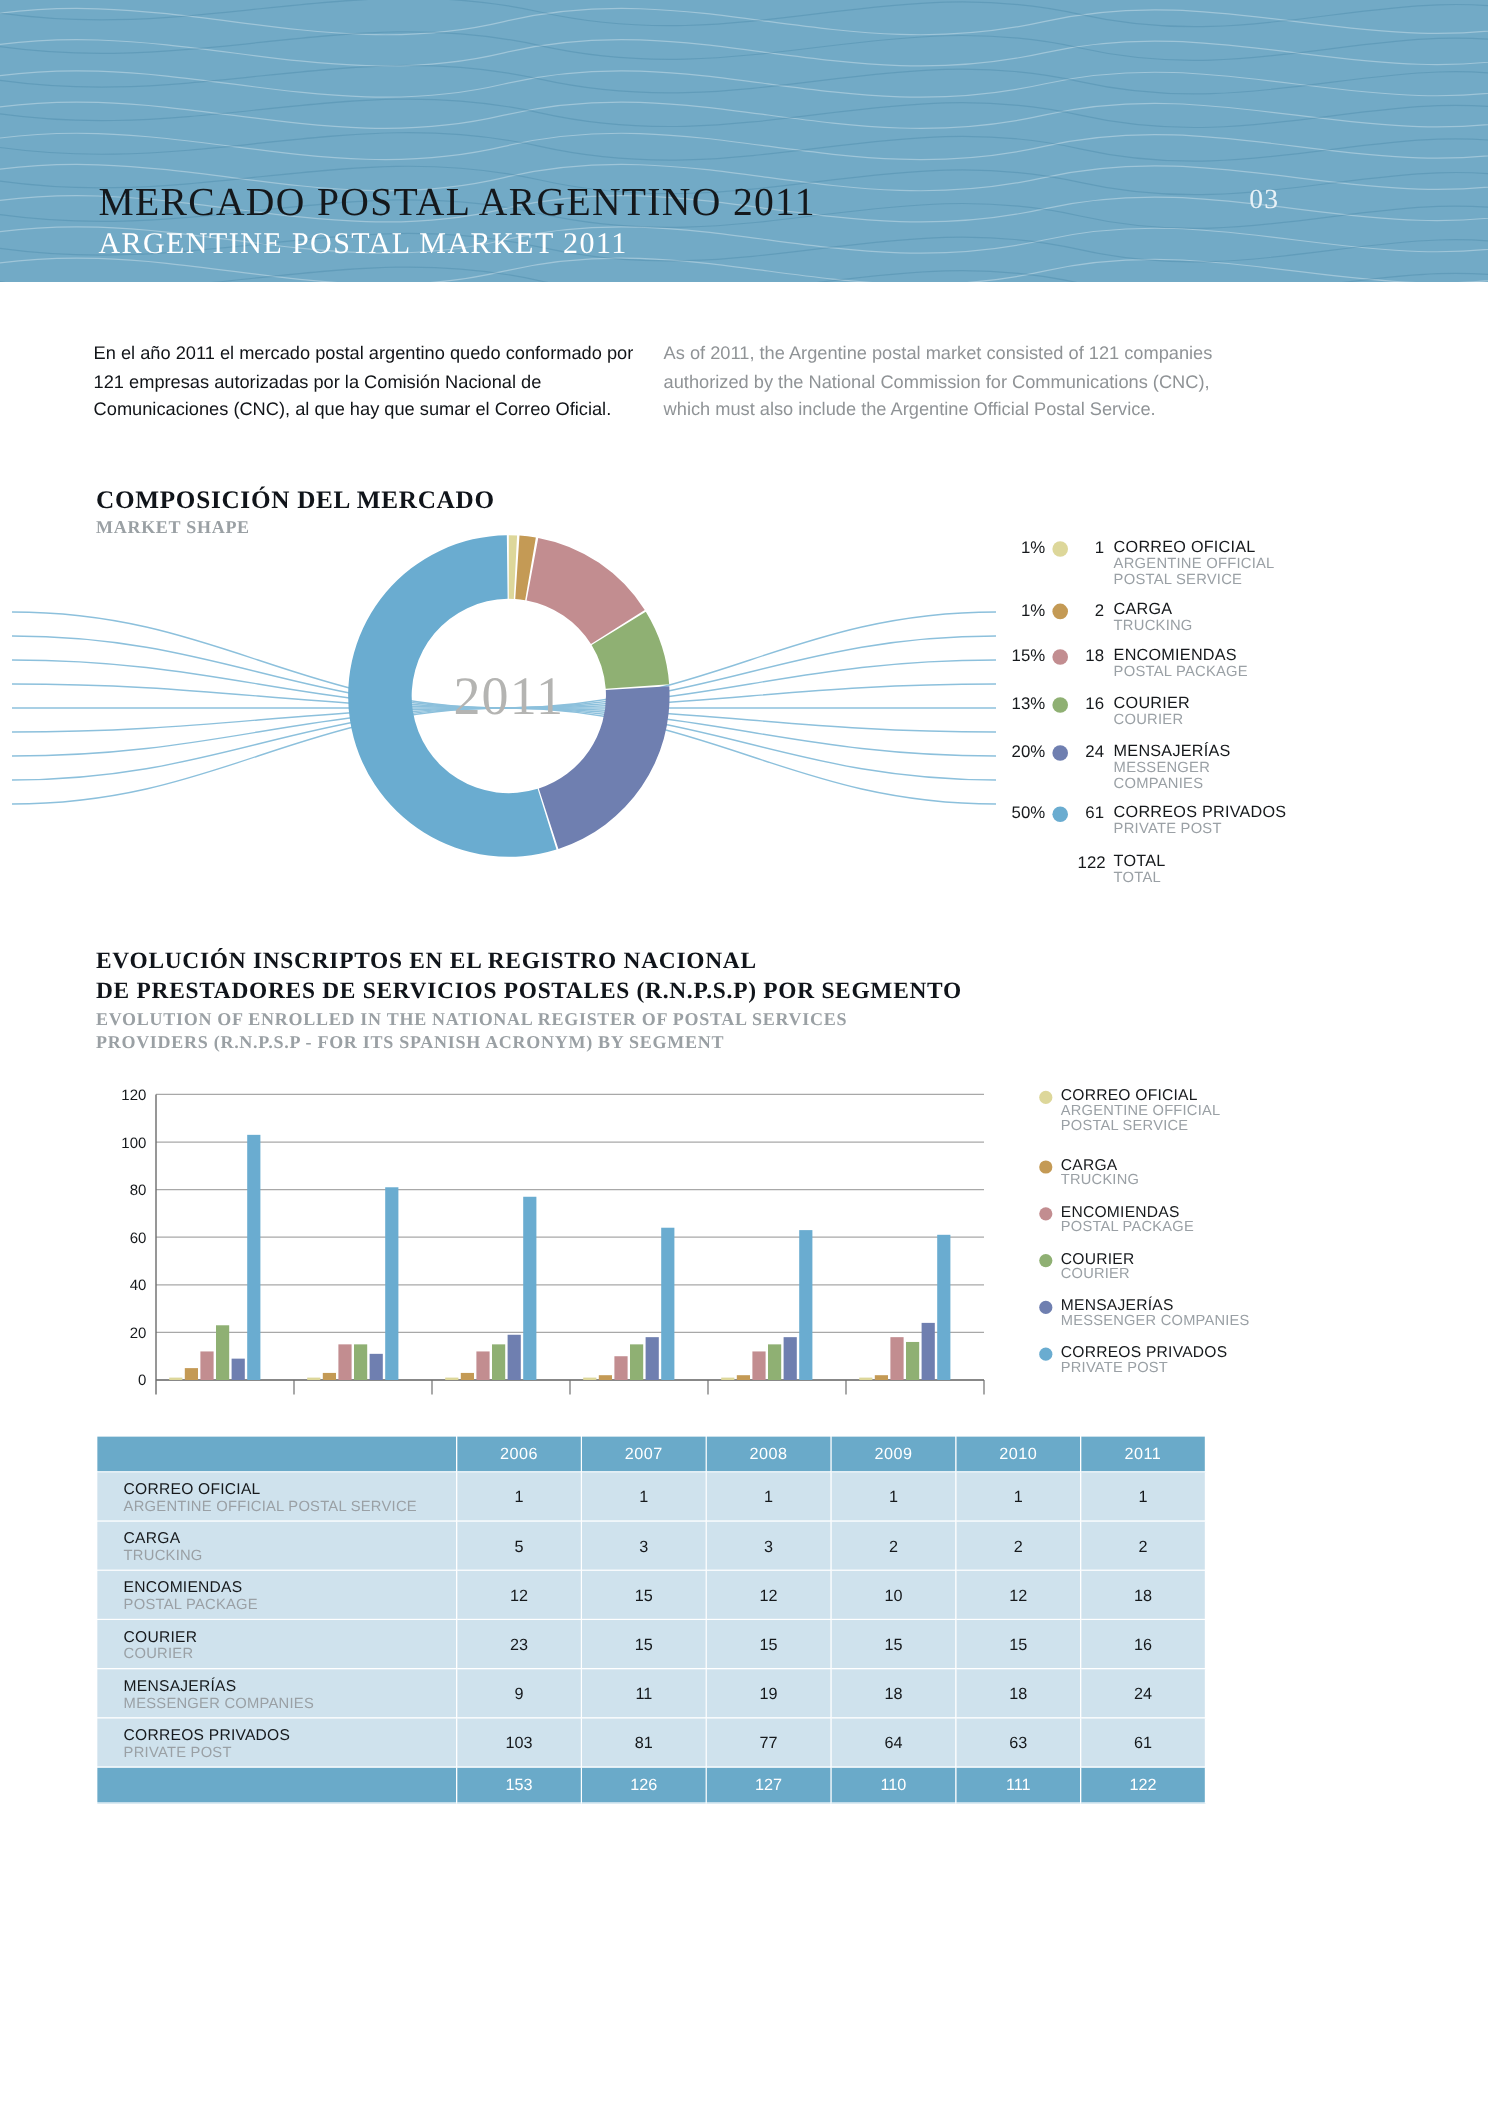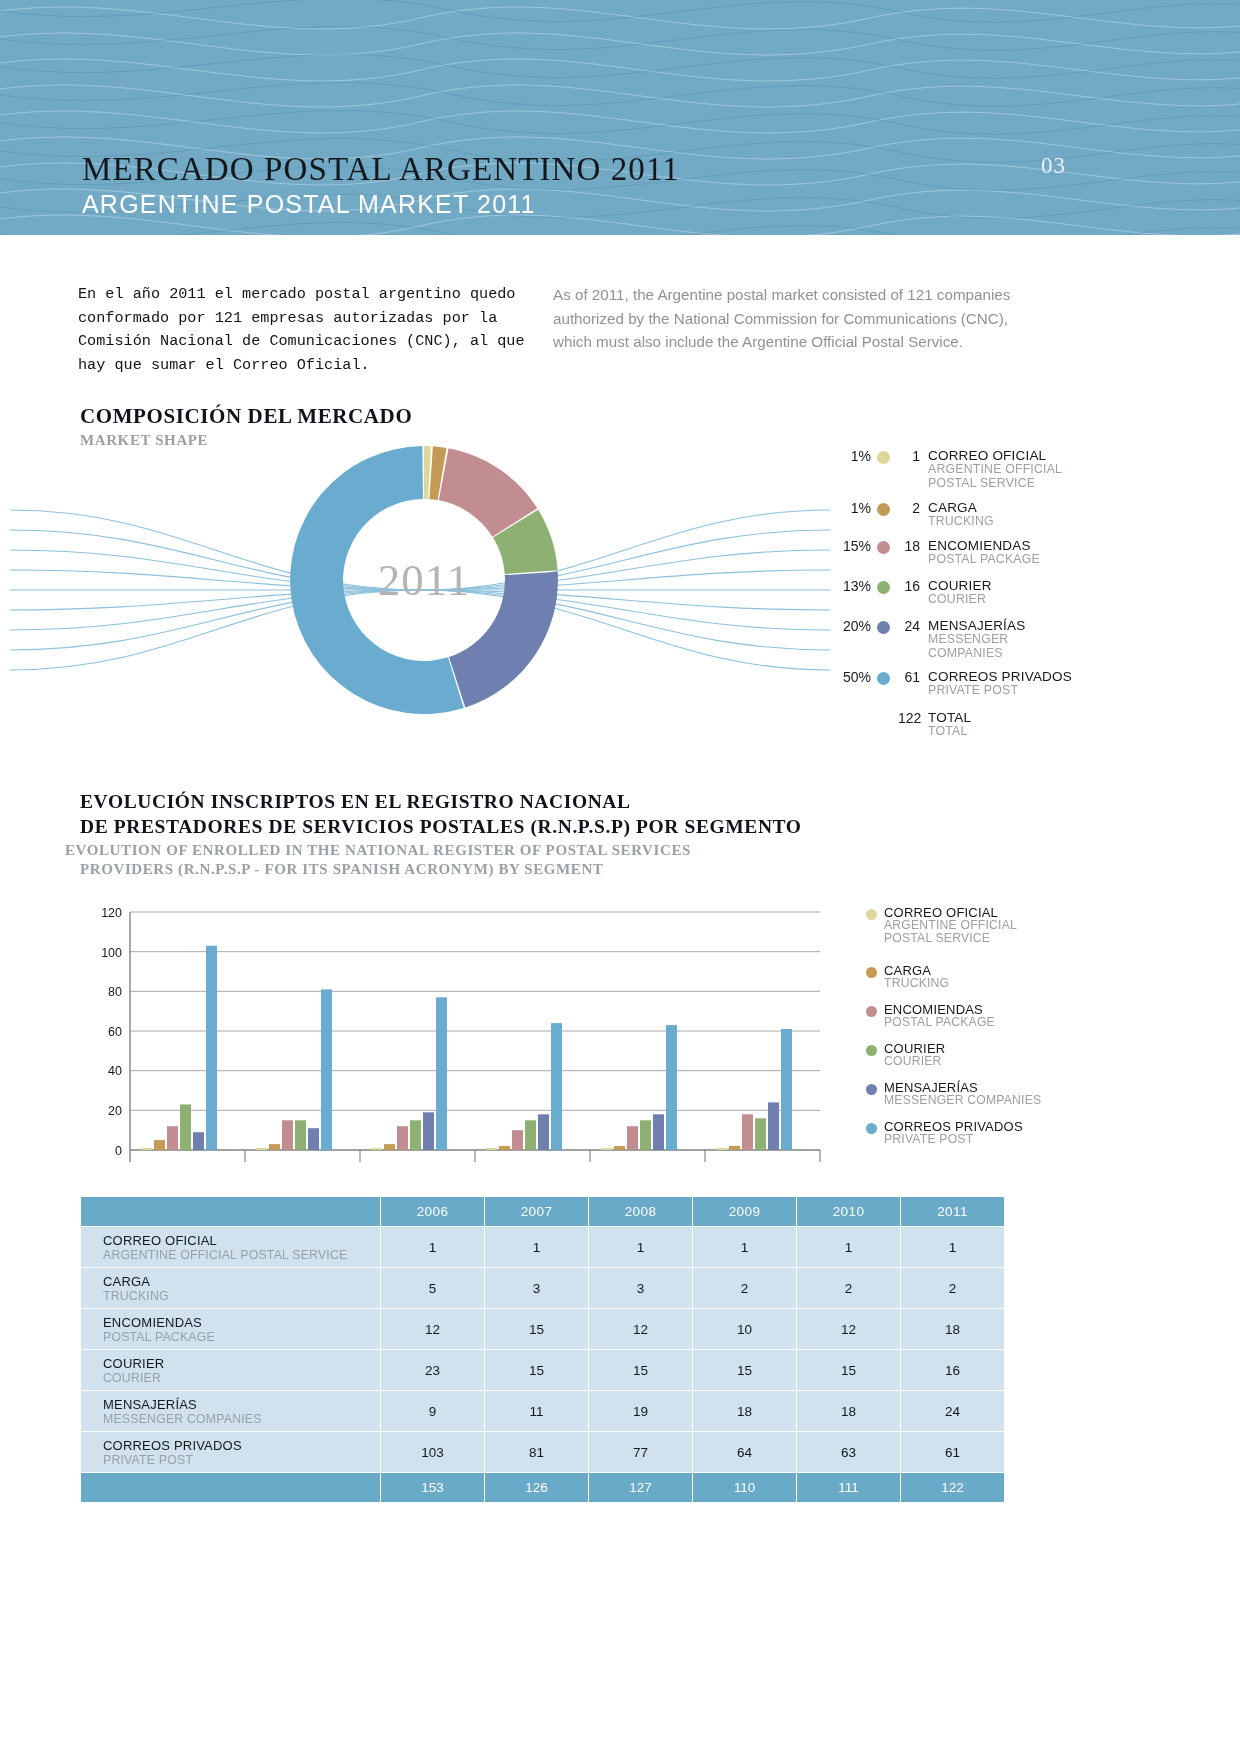--- a/index.html
+++ b/index.html
@@ -19,34 +19,34 @@
   }
   .header-waves { position: absolute; left: 0; top: 0; width: 1240px; height: 235px; }
   .header-title {
     position: absolute; left: 82px; top: 151px;
     font-family: "Liberation Serif", serif;
     font-size: 33px; letter-spacing: 1.1px; color: #14181c;
     white-space: nowrap;
   }
   .header-sub {
     position: absolute; left: 82px; top: 190px;
-    font-family: Liberation Sans, sans-serif;
+    font-family: Liberation Serif, serif;
     font-size: 25px; letter-spacing: 1.2px; color: #ffffff;
     white-space: nowrap;
   }
   .page-num {
     position: absolute; left: 1041px; top: 153px;
     font-family: "Liberation Serif", serif;
     font-size: 23px; color: #e9f2f7; letter-spacing: 1px;
   }
 
   
   .intro-es {
     position: absolute; left: 78px; top: 283px; width: 455px;
-    font-size: 15.2px; line-height: 23.5px; color: #111418; font-family: Liberation Mono, monospace;
+    font-size: 15.2px; line-height: 23.5px; color: #111418;
   }
   .intro-en {
     position: absolute; left: 553px; top: 283px; width: 462px;
     font-size: 15.2px; line-height: 23.5px; color: #8f9396;
   }
 
   
   .sec-title {
     position: absolute;
     font-family: "Liberation Serif", serif;
@@ -57,21 +57,21 @@
     position: absolute;
     font-family: "Liberation Serif", serif;
     font-weight: bold; color: #9aa0a4;
     letter-spacing: 0.6px;
   }
   #t-market { left: 80px; top: 404px; font-size: 21px; }
   #t-market-sub { left: 80px; top: 432px; font-size: 15px; text-align: right; }
 
   #t-evo1 { left: 80px; top: 791px; font-size: 19.5px; }
   #t-evo2 { left: 80px; top: 816px; font-size: 19.5px; }
-  #t-evo-sub1 { left: 65px; top: 842px; font-size: 15px; }
+  #t-evo-sub1 { left: 80px; top: 842px; font-size: 15px; }
   #t-evo-sub2 { left: 80px; top: 861px; font-size: 15px; }
 
   
   .donut-wrap { position: absolute; left: 0px; top: 440px; width: 1240px; height: 320px; }
   .donut-bg-waves { position: absolute; left: 0px; top: 0px; }
   .donut-svg { position: absolute; left: 288px; top: 4px; }
   .donut-center {
     position: absolute; left: 288px; top: 4px; width: 272px; height: 272px;
     display: flex; align-items: center; justify-content: center;
     pointer-events: none;

